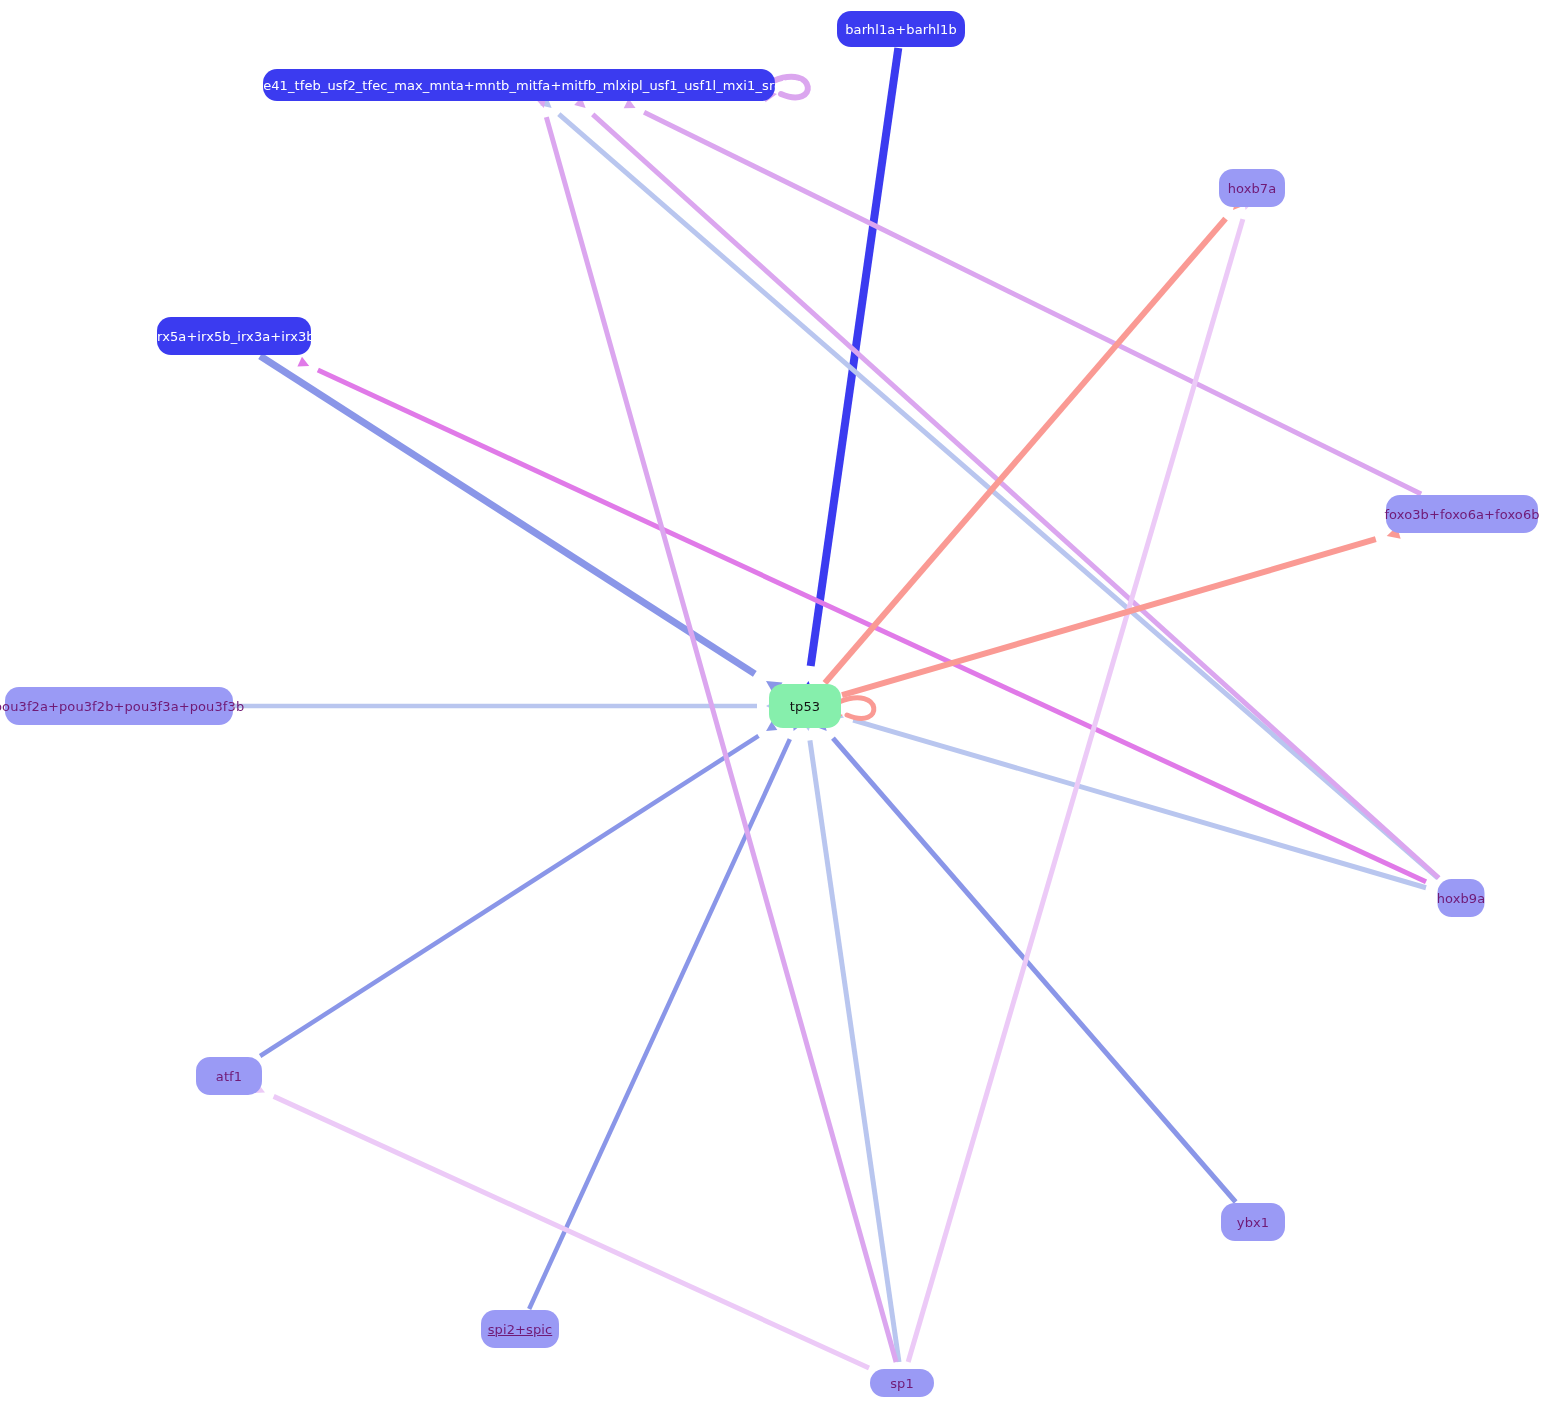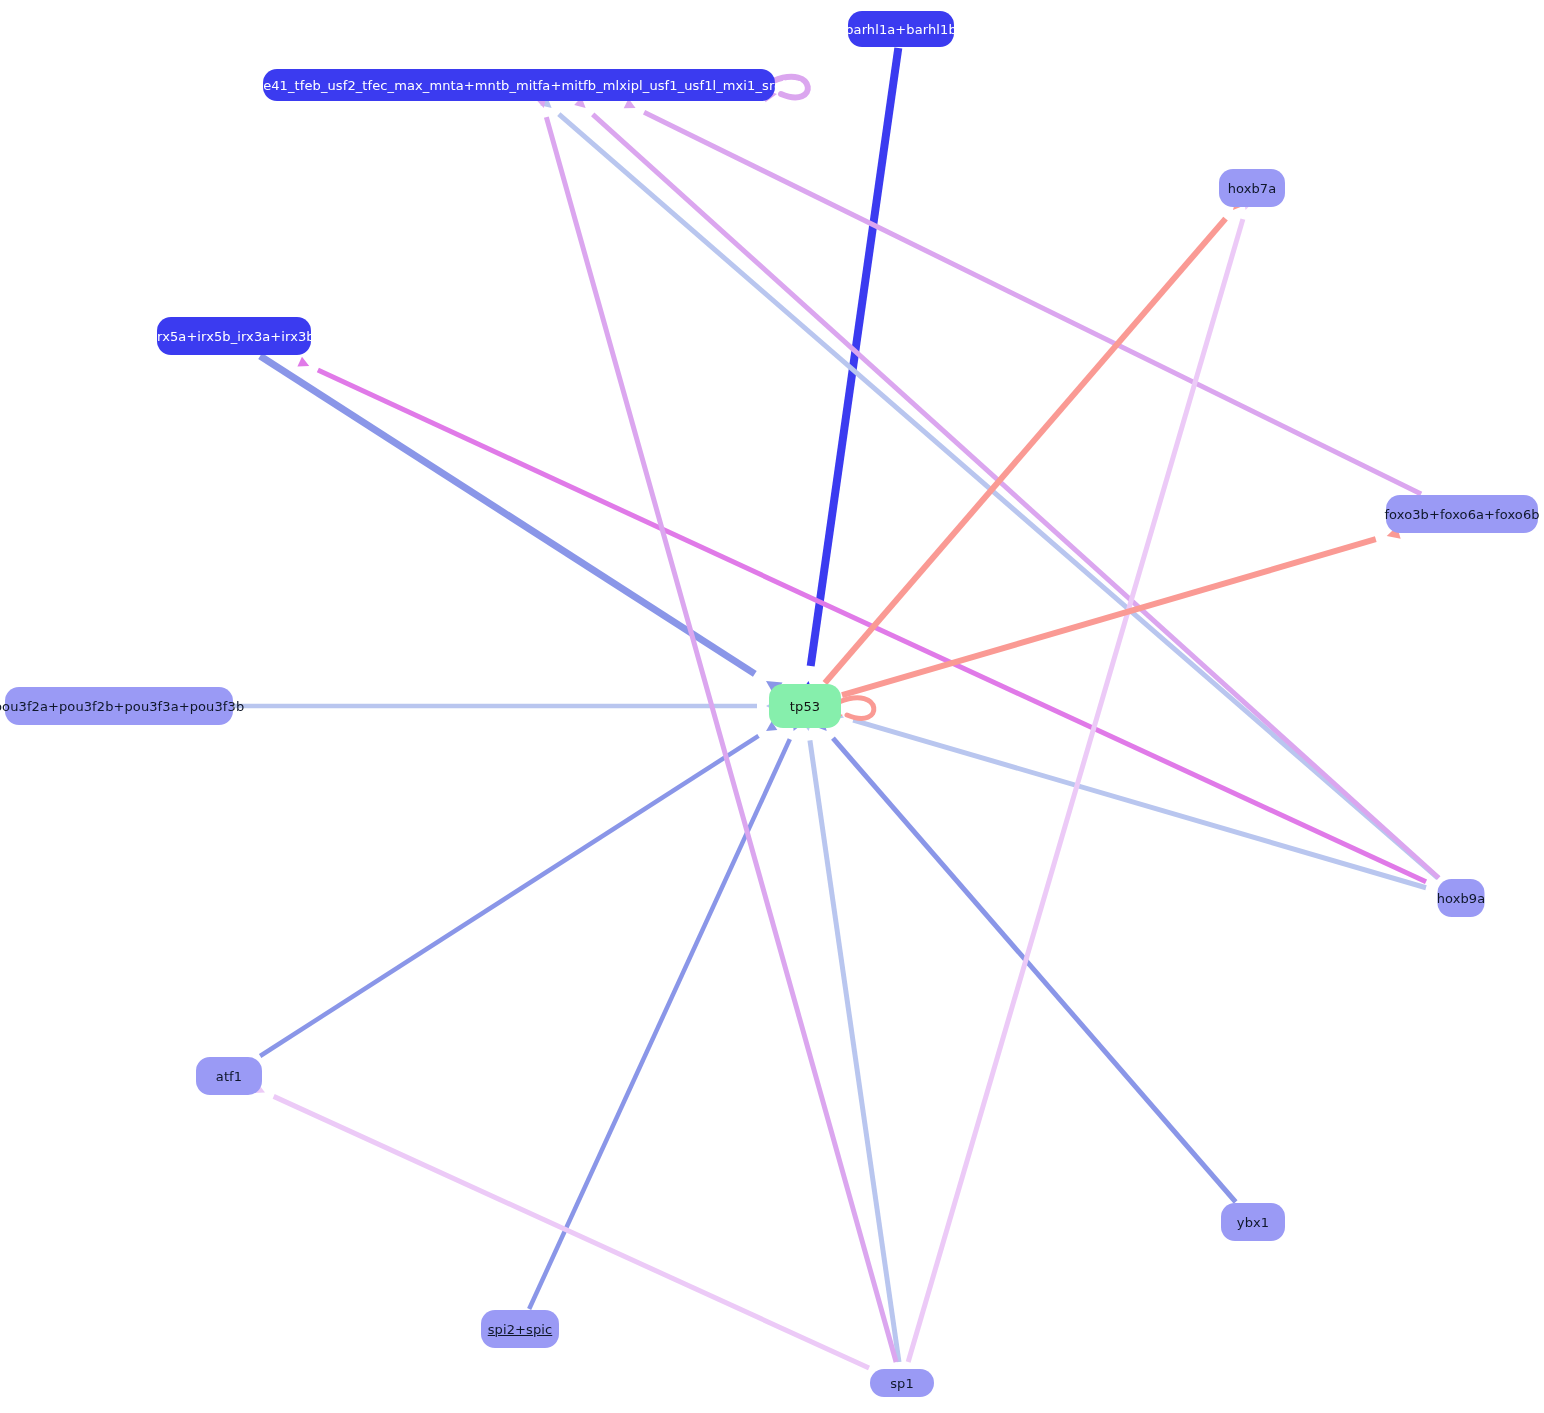--- a/index.html
+++ b/index.html
@@ -31,21 +31,21 @@
     border-radius: 14px;
     white-space: nowrap;
     font-size: 13px;
     line-height: 1;
     letter-spacing: 0.1px;
     transform: translate(-50%, -50%);
     padding: 0 12px;
     user-select: none;
   }
   .node.dark  { background: #3b3bf0; color: #ffffff; }
-  .node.light { background: #9a9af5; color: #0f172a; }
+  .node.light { background: #9a9af5; color: #701a75; }
   .node.tp53  { background: #86efac; color: #111111; }
 </style>
 </head>
 <body>
 
 <div id="canvas">
   <svg id="edges" xmlns="http://www.w3.org/2000/svg">
       <g>
         <line x1="898.3057607090103" y1="48" x2="810.6790944357755" y2="665.9505527810418" stroke="#3b3bf0" stroke-width="8" stroke-linecap="butt"></line>
         <polygon points="808.5450516986706,681 814.8358446540296,698.8601125414373 797.5369011139219,696.4070865741546" fill="#3b3bf0"></polygon>
@@ -117,21 +117,21 @@
       <g>
         <path d="M 839 702 C 883 684, 885 731, 847 715" fill="none" stroke="#fa9a94" stroke-width="5" stroke-linecap="round"></path>
         <polygon points="843,715 833.3340013333788,721.8286213672217 831.858565137691,711.0087559321779" fill="#fa9a94"></polygon>
       </g>
       <g>
         <path d="M 773 81 C 817 63, 819 110, 781 94" fill="none" stroke="#dba6ef" stroke-width="6" stroke-linecap="round"></path>
         <polygon points="777,94 765.4008016000545,102.194345640666 763.6302781652292,89.21050711861349" fill="#dba6ef"></polygon>
       </g>
     </svg>
   <div id="node-layer">
-      <div class="node dark" style="left: 901px; top: 29px; width: 106px; height: 36px;">
+      <div class="node dark" style="left: 901px; top: 29px; width: 128px; height: 36px;">
         <span>barhl1a+barhl1b</span>
       </div>
       <div class="node dark" style="left: 519px; top: 85px; width: 512px; height: 32px;">
         <span>bhlhe41_tfeb_usf2_tfec_max_mnta+mntb_mitfa+mitfb_mlxipl_usf1_usf1l_mxi1_srebf1</span>
       </div>
       <div class="node light" style="left: 1252px; top: 188px; width: 66px; height: 38px;">
         <span>hoxb7a</span>
       </div>
       <div class="node dark" style="left: 234px; top: 336px; width: 154px; height: 38px;">
         <span>irx5a+irx5b_irx3a+irx3b</span>

